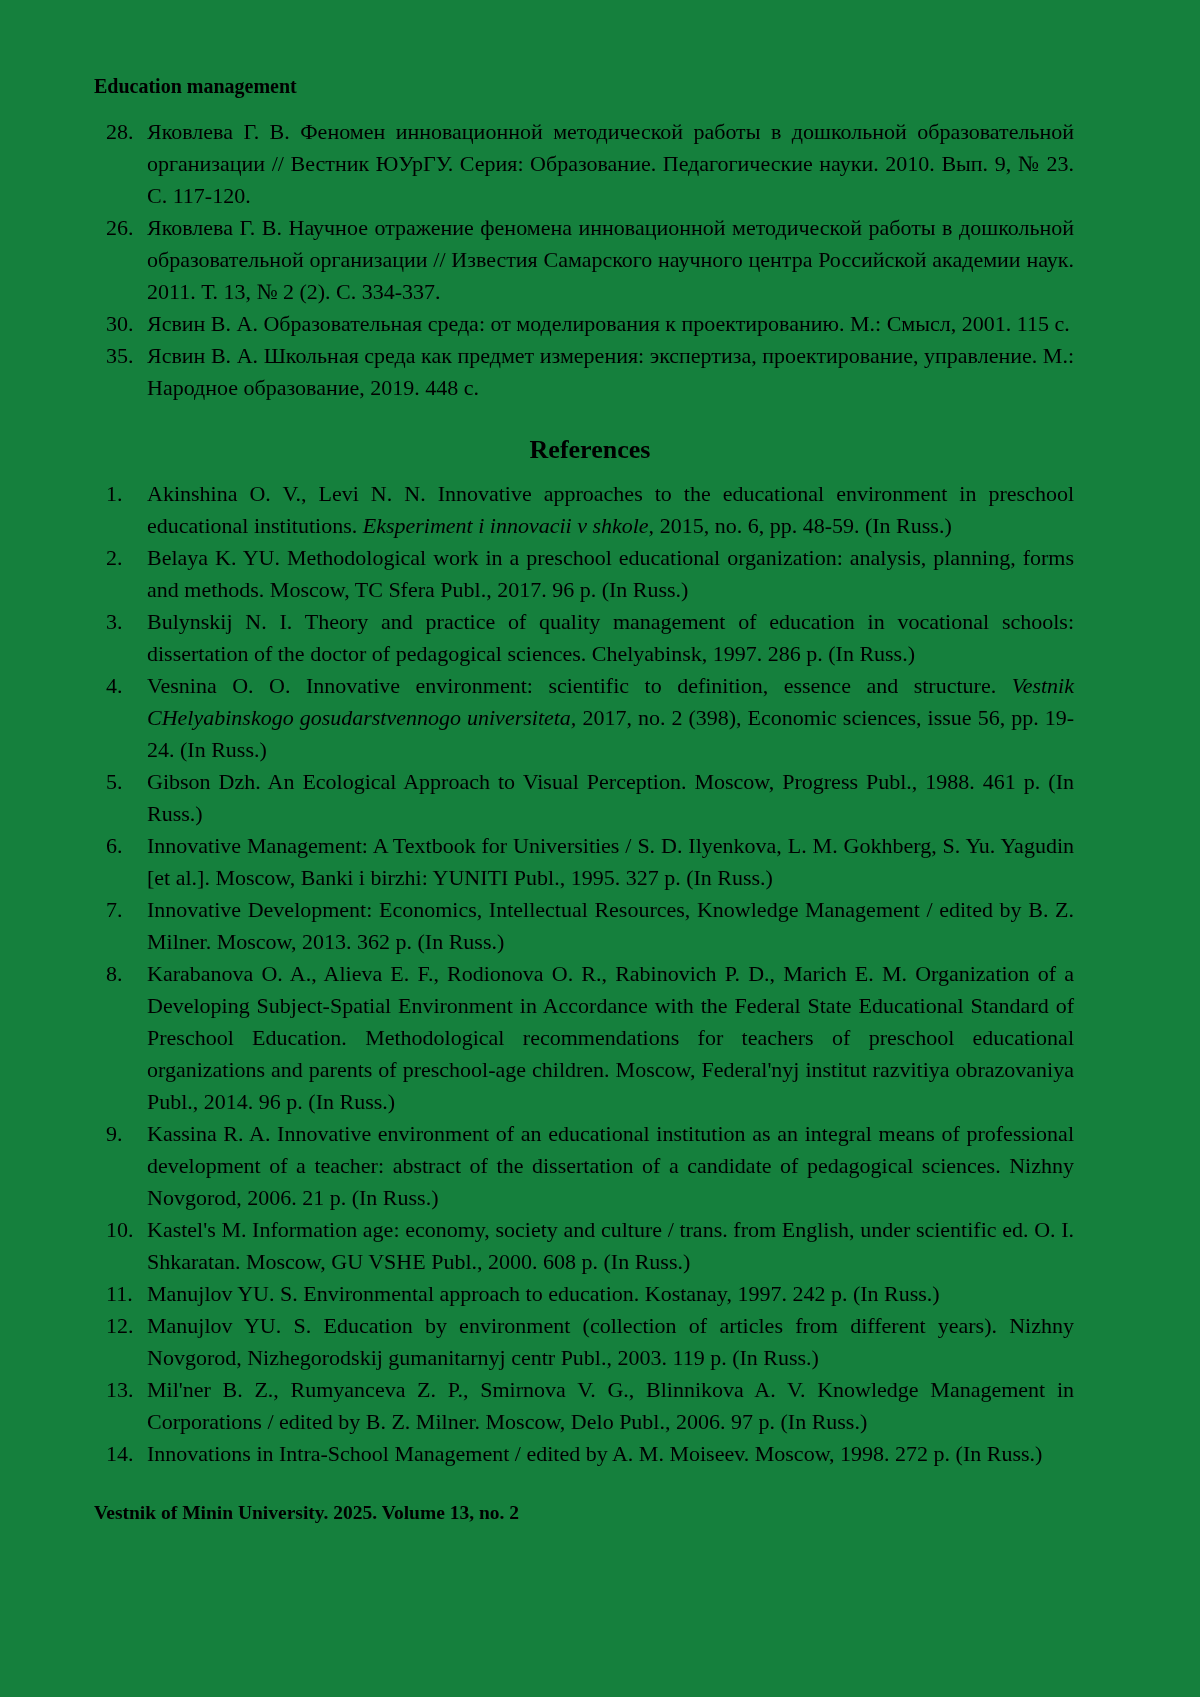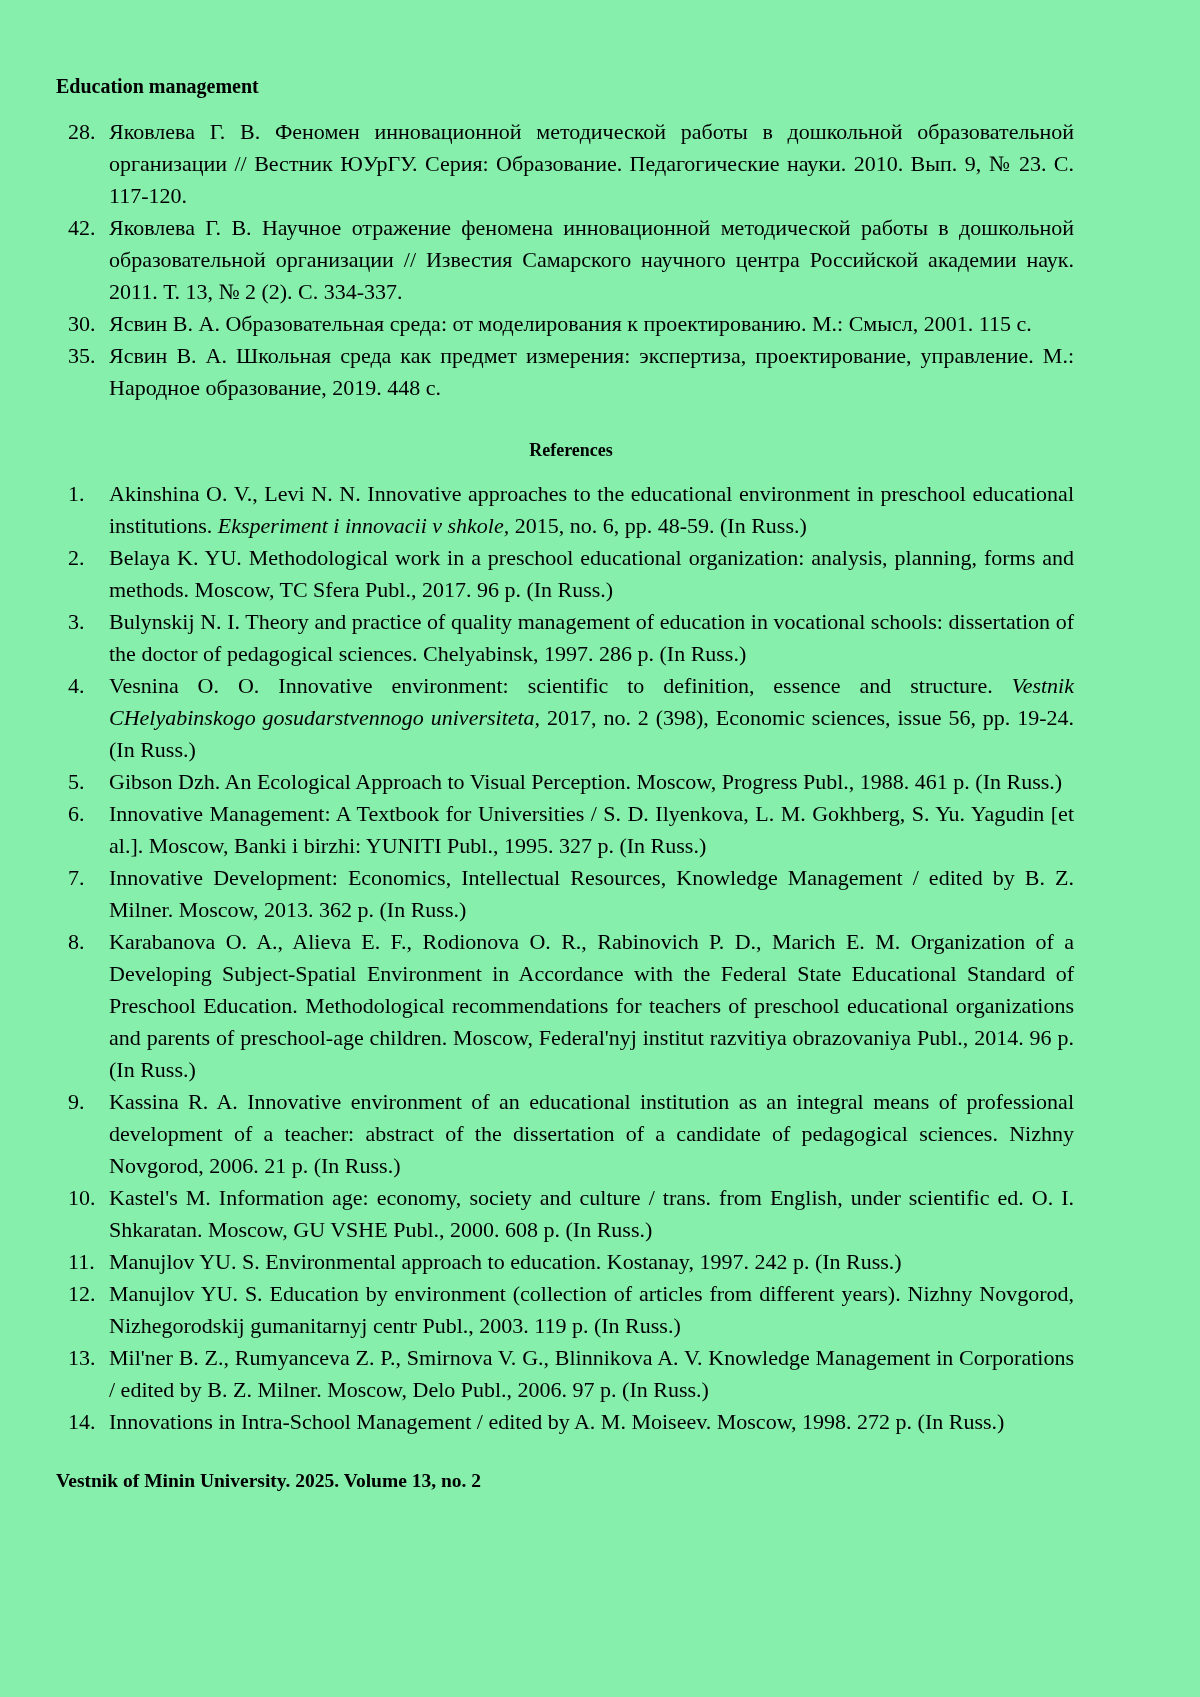--- a/index.html
+++ b/index.html
@@ -4,25 +4,25 @@
 <style>
   html, body {
     margin: 0;
     padding: 0;
     background: #ffffff;
   }
   .page {
     position: relative;
     width: 1200px;
     height: 1697px;
-    background: #86efac;
+    background: #15803d;
     color: #000000;
     font-family: "Liberation Serif", "DejaVu Serif", serif;
     box-sizing: border-box;
-    padding: 73px 114px 0 56px;
+    padding: 73px 114px 0 94px;
     overflow: hidden;
   }
   .running-head {
     font-size: 20px;
     font-weight: bold;
     line-height: 26px;
     margin-bottom: 17px;
   }
   .ref-list {
     margin: 12px;
@@ -36,21 +36,21 @@
   .ref-num {
     flex: 0 0 41px;
     text-align: left;
   }
   .ref-text {
     flex: 1 1 auto;
     text-align: justify;
   }
   .references-heading {
     margin: 30px 0 11px 0;
-    font-size: 18px;
+    font-size: 26px;
     font-weight: bold;
     line-height: 32px;
     text-align: center;
   }
   .journal-footer {
     margin-top: 30px;
     font-size: 19.5px;
     font-weight: bold;
     line-height: 26px;
   }
@@ -61,21 +61,21 @@
 <div class="page">
 
   <div class="running-head">Education management</div>
 
   <div class="ref-list">
       <div class="ref-item">
         <span class="ref-num">28.</span>
         <span class="ref-text"><span>Яковлева Г. В. Феномен инновационной методической работы в дошкольной образовательной организации // Вестник ЮУрГУ. Серия: Образование. Педагогические науки. 2010. Вып. 9, № 23. С. 117-120.</span></span>
       </div>
       <div class="ref-item">
-        <span class="ref-num">42.</span>
+        <span class="ref-num">26.</span>
         <span class="ref-text"><span>Яковлева Г. В. Научное отражение феномена инновационной методической работы в дошкольной образовательной организации // Известия Самарского научного центра Российской академии наук. 2011. Т. 13, № 2 (2). С. 334-337.</span></span>
       </div>
       <div class="ref-item">
         <span class="ref-num">30.</span>
         <span class="ref-text"><span>Ясвин В. А. Образовательная среда: от моделирования к проектированию. М.: Смысл, 2001. 115 с.</span></span>
       </div>
       <div class="ref-item">
         <span class="ref-num">35.</span>
         <span class="ref-text"><span>Ясвин В. А. Школьная среда как предмет измерения: экспертиза, проектирование, управление. М.: Народное образование, 2019. 448 с.</span></span>
       </div>

